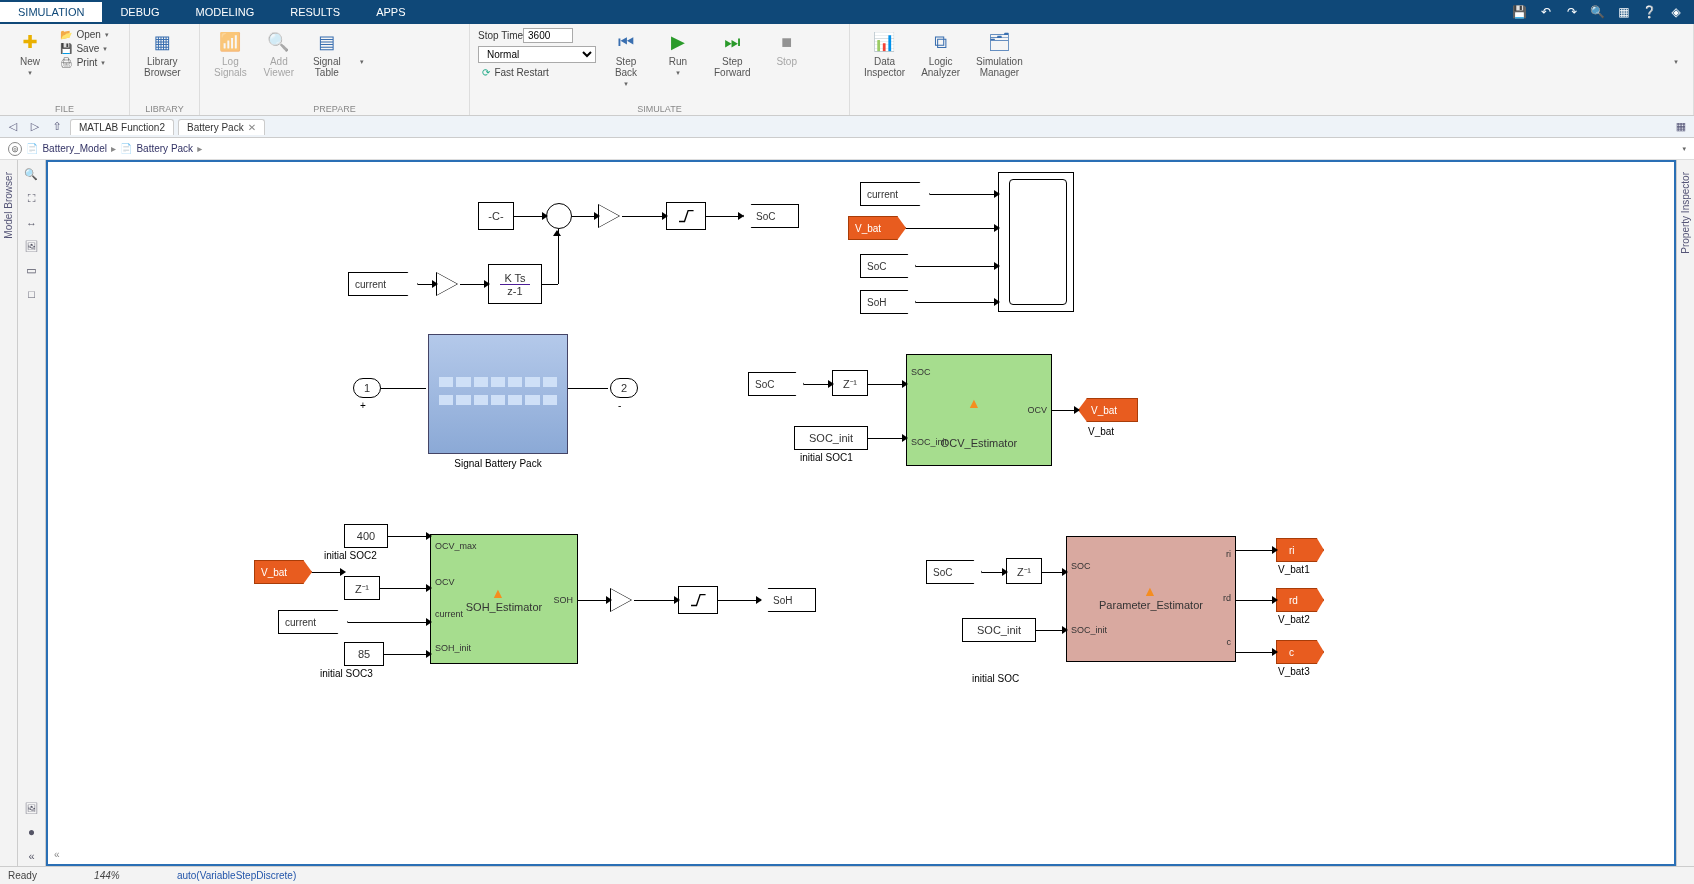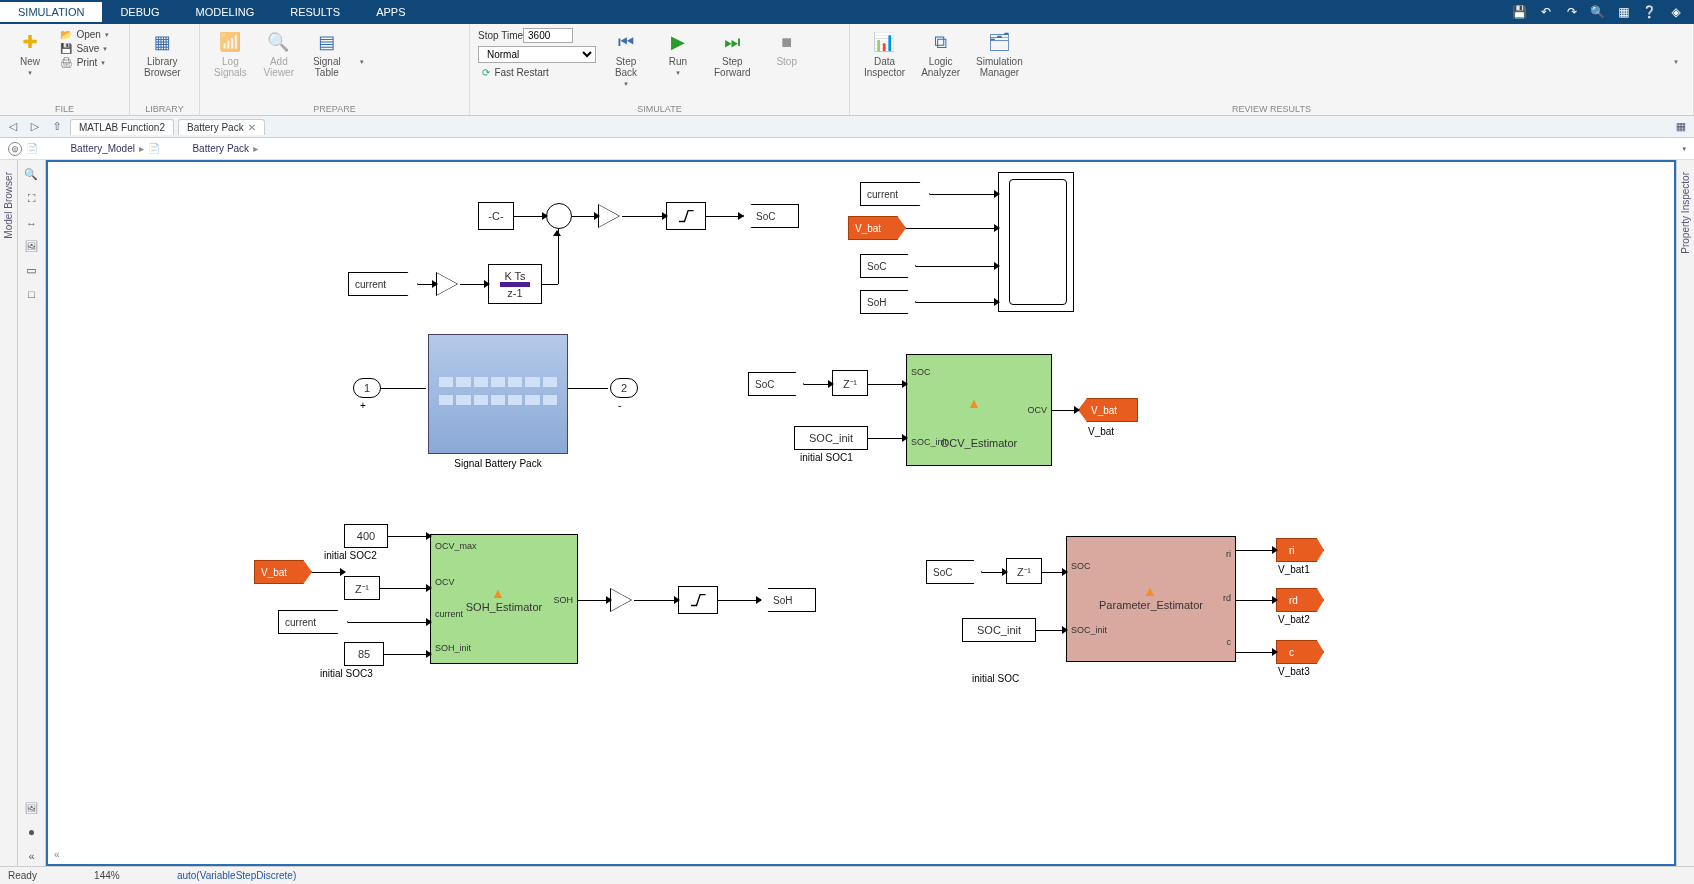--- a/index.html
+++ b/index.html
@@ -27,21 +27,21 @@
 .arrow-down { font-size: 7px; color: #666; }
 
 
 .nav-bar { background: #eef3f8; border-bottom: 1px solid #ccc; height: 22px; display: flex; align-items: center; padding: 0 4px; gap: 4px; }
 .nav-btn { width: 18px; height: 18px; display: flex; align-items: center; justify-content: center; cursor: pointer; color: #557; font-size: 11px; }
 .doc-tab { background: #fff; border: 1px solid #ccc; border-bottom: none; padding: 2px 8px; font-size: 10px; color: #333; display: flex; align-items: center; gap: 4px; cursor: pointer; border-radius: 3px 3px 0 0; }
 .doc-tab.active { background: #fff; }
 .doc-tab .close { color: #888; font-size: 10px; }
 
 .breadcrumb-bar { background: #fff; border-bottom: 1px solid #ddd; height: 22px; display: flex; align-items: center; padding: 0 8px; gap: 4px; font-size: 10px; color: #336; }
-.breadcrumb-bar .crumb { cursor: pointer; margin-left: 28px; }
+.breadcrumb-bar .crumb { cursor: pointer; }
 .breadcrumb-bar .sep { color: #888; }
 .circled { width: 14px; height: 14px; border: 1px solid #888; border-radius: 50%; display: flex; align-items: center; justify-content: center; font-size: 9px; color: #666; cursor: pointer; }
 
 
 .main { display: flex; height: calc(100vh - 24px - 92px - 22px - 22px - 18px); }
 .side-strip { width: 28px; background: #f3f3f3; border-right: 1px solid #ccc; display: flex; flex-direction: column; align-items: center; padding-top: 4px; gap: 4px; }
 .side-strip.right { border-right: none; border-left: 1px solid #ccc; }
 .side-btn { width: 20px; height: 20px; display: flex; align-items: center; justify-content: center; cursor: pointer; color: #556; font-size: 11px; border:1px solid transparent; }
 .side-label-vert { writing-mode: vertical-rl; transform: rotate(180deg); font-size: 10px; color: #557; padding: 8px 0; cursor: pointer; }
 .canvas-wrap { flex: 1; background: #fff; border: 2px solid #2a6fb5; overflow: hidden; position: relative; }
@@ -78,21 +78,21 @@
 
 .scope { position: absolute; border: 1px solid #000; background: #fff; }
 .scope-inner { position: absolute; left: 10px; right: 6px; top: 6px; bottom: 6px; border: 1px solid #000; border-radius: 4px; }
 
 .sat-shape { position:absolute; border:1px solid #000; background:#fff; display:flex; align-items:center; justify-content:center; }
 .sat-shape svg { width: 70%; height: 70%; }
 
 
 .status-bar { height: 18px; background: #f3f3f3; border-top: 1px solid #ccc; display: flex; align-items: center; padding: 0 8px; font-size: 10px; color: #444; }
 .status-bar .mid { flex: 1; text-align: center; color: #2255aa; cursor: pointer; }
-.status-bar .zoom { width: 140px; text-align: center; }
+.status-bar .zoom { width: 140px; text-align: center; font-style: italic; }
 .status-bar .right { color: #2255aa; cursor: pointer; }
 
 .collapse-chevron { position:absolute; bottom:4px; left:6px; color:#888; font-size:10px; cursor:pointer;}
 </style>
 </head>
 <body>
 
 <div class="tab-strip">
   <div class="top-tab active">SIMULATION</div>
   <div class="top-tab">DEBUG</div>
@@ -229,21 +229,20 @@
       <div class="ribbon-btn-lg">
         <div class="icon" style="color:#3a6fb0">🗂</div>
         <div class="label" style="white-space:pre-line">Simulation
 Manager</div>
       </div>
       <div style="flex:1"></div>
       <div class="ribbon-btn-lg" style="min-width:18px">
           <div class="arrow-down" style="margin-top:28px">▾</div>
         </div>
     </div>
-    <div class="ribbon-group-label">REVIEW RESULTS</div>
   </div>
 </div>
 
 <div class="nav-bar">
   <div class="nav-btn">◁</div>
   <div class="nav-btn">▷</div>
   <div class="nav-btn">⇧</div>
   <div class="doc-tab">
       <span>MATLAB Function2</span>
     </div>
@@ -312,21 +311,21 @@
       <div class="line h" style="left:658px; top:54px; width:34px"></div>
         <div class="arrowhead" style="left:690px; top:50px"></div>
 
       <div class="from-tag" style="left:300px; top:110px; width:70px">current</div>
       <div class="gain" style="left:388px; top:110px">
           <div class="triangle-r">
             <div class="txt">-K-</div>
           </div>
         </div>
       <div class="blk" style="left:440px; top:102px; width:54px; height:40px; flex-direction:column">
-        <div style="border-bottom:5px solid #4c1d95; padding:0 4px">K Ts</div>
+        <div style="border-bottom:1px solid #4c1d95; padding:0 4px">K Ts</div>
         <div style="padding:0 4px">z-1</div>
       </div>
       <div class="line h" style="left:370px; top:122px; width:16px"></div>
         <div class="arrowhead" style="left:384px; top:118px"></div>
       <div class="line h" style="left:412px; top:122px; width:26px"></div>
         <div class="arrowhead" style="left:436px; top:118px"></div>
       <div class="line h" style="left:494px; top:122px; width:16px"></div>
       <div class="line v" style="left:510px; top:67px; height:55px"></div>
         <div class="arrowhead" style="left:506px; top:67px; transform:rotate(-90deg)"></div>
 

